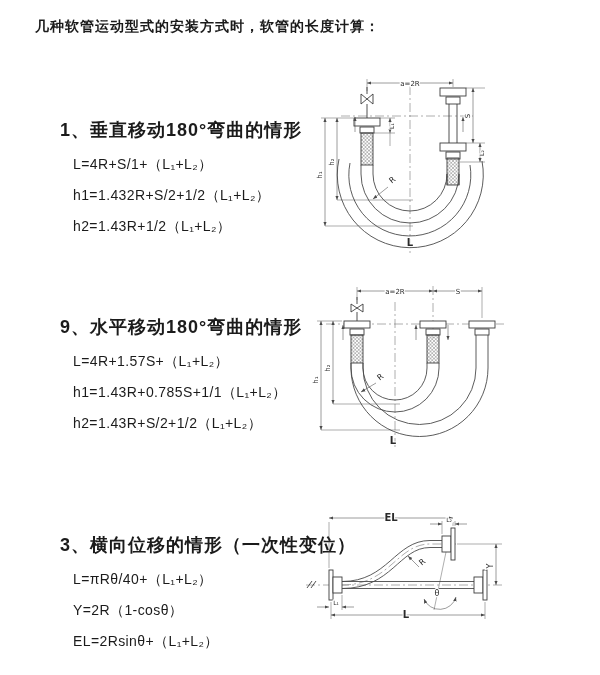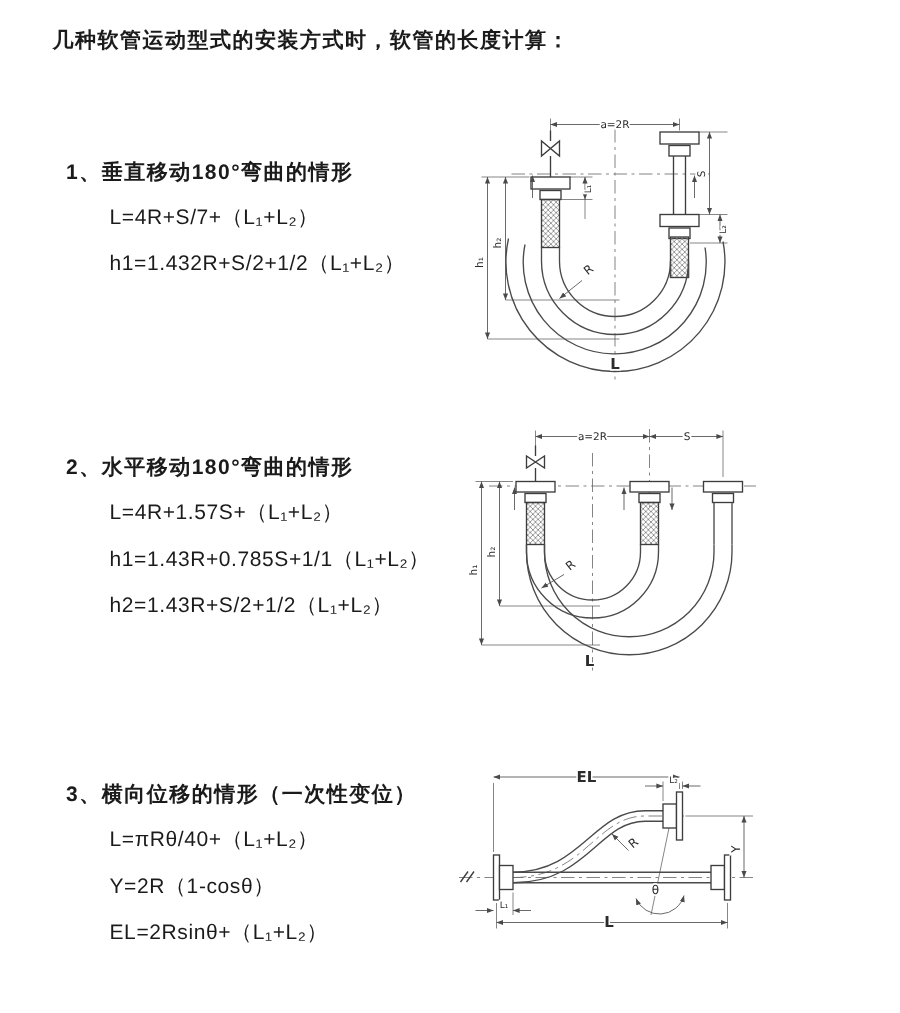--- a/index.html
+++ b/index.html
@@ -6,21 +6,21 @@
   body {
     width:600px; height:675px; background:#ffffff; position:relative;
     font-family:"Liberation Sans","DejaVu Sans",sans-serif; color:#1b1b1b;
     overflow:hidden;
   }
   .title {
     position:absolute; left:35px; top:18px; margin:0;
     font-size:14px; font-weight:bold; letter-spacing:1px;
   }
   .sec { position:absolute; left:44px; }
-  .sec h2 { margin:0; font-size:14px; font-weight:bold; letter-spacing:1px; line-height:18px; }
+  .sec h2 { margin:16px; font-size:18px; font-weight:bold; letter-spacing:1px; line-height:18px; }
   .formulas { margin:12px 0 0 29px; }
   .formulas p { margin:0; font-size:14px; line-height:18px; letter-spacing:0.4px; }
   .formulas p + p { margin-top:13px; }
   #sec1 { top:105px; }
   #sec2 { top:302px; }
   #sec3 { top:520px; }
   .diagram { position:absolute; }
   #dia1 { left:313px; top:70px; }
   #dia2 { left:308px; top:278px; }
   #dia3 { left:298px; top:498px; }
@@ -43,22 +43,23 @@
 </head>
 <body>
 
 <div class="page">
 
   <h1 class="title">几种软管运动型式的安装方式时，软管的长度计算：</h1>
 
   <section class="sec" id="sec1">
     <h2>1、垂直移动180°弯曲的情形</h2>
     <div class="formulas">
-      <p>L=4R+S/7+（L₁+L₂）</p>
+      <p>L=4R+S/1+（L₁+L₂）</p>
       <p>h1=1.432R+S/2+1/2（L₁+L₂）</p>
+      <p>h2=1.43R+1/2（L₁+L₂）</p>
     </div>
   </section>
 
   <div class="diagram" id="dia1">
     <svg width="275" height="192" viewBox="0 0 275 192">
       <defs>
         <marker id="arr1" viewBox="0 0 8 8" refX="8" refY="4" markerWidth="8" markerHeight="8" orient="auto-start-reverse">
           <path d="M0,0.9 L8,4 L0,7.1 Z" fill="#4a4a4a"></path>
         </marker>
         <pattern id="hx1" width="3.5" height="3.5" patternUnits="userSpaceOnUse">
@@ -146,21 +147,21 @@
       <g>
         <line class="dimln" x1="75" y1="117" x2="60" y2="129" marker-end="url(#arr1)"></line>
         <text class="dim rlab" transform="rotate(-38 81 112)" x="81" y="112">R</text>
       </g>
 
       <text class="dim big" x="97" y="176">L</text>
     </svg>
   </div>
 
   <section class="sec" id="sec2">
-    <h2>2、水平移动180°弯曲的情形</h2>
+    <h2>9、水平移动180°弯曲的情形</h2>
     <div class="formulas">
       <p>L=4R+1.57S+（L₁+L₂）</p>
       <p>h1=1.43R+0.785S+1/1（L₁+L₂）</p>
       <p>h2=1.43R+S/2+1/2（L₁+L₂）</p>
     </div>
   </section>
 
   <div class="diagram" id="dia2">
     <svg width="285" height="182" viewBox="0 0 285 182">
       <defs>

